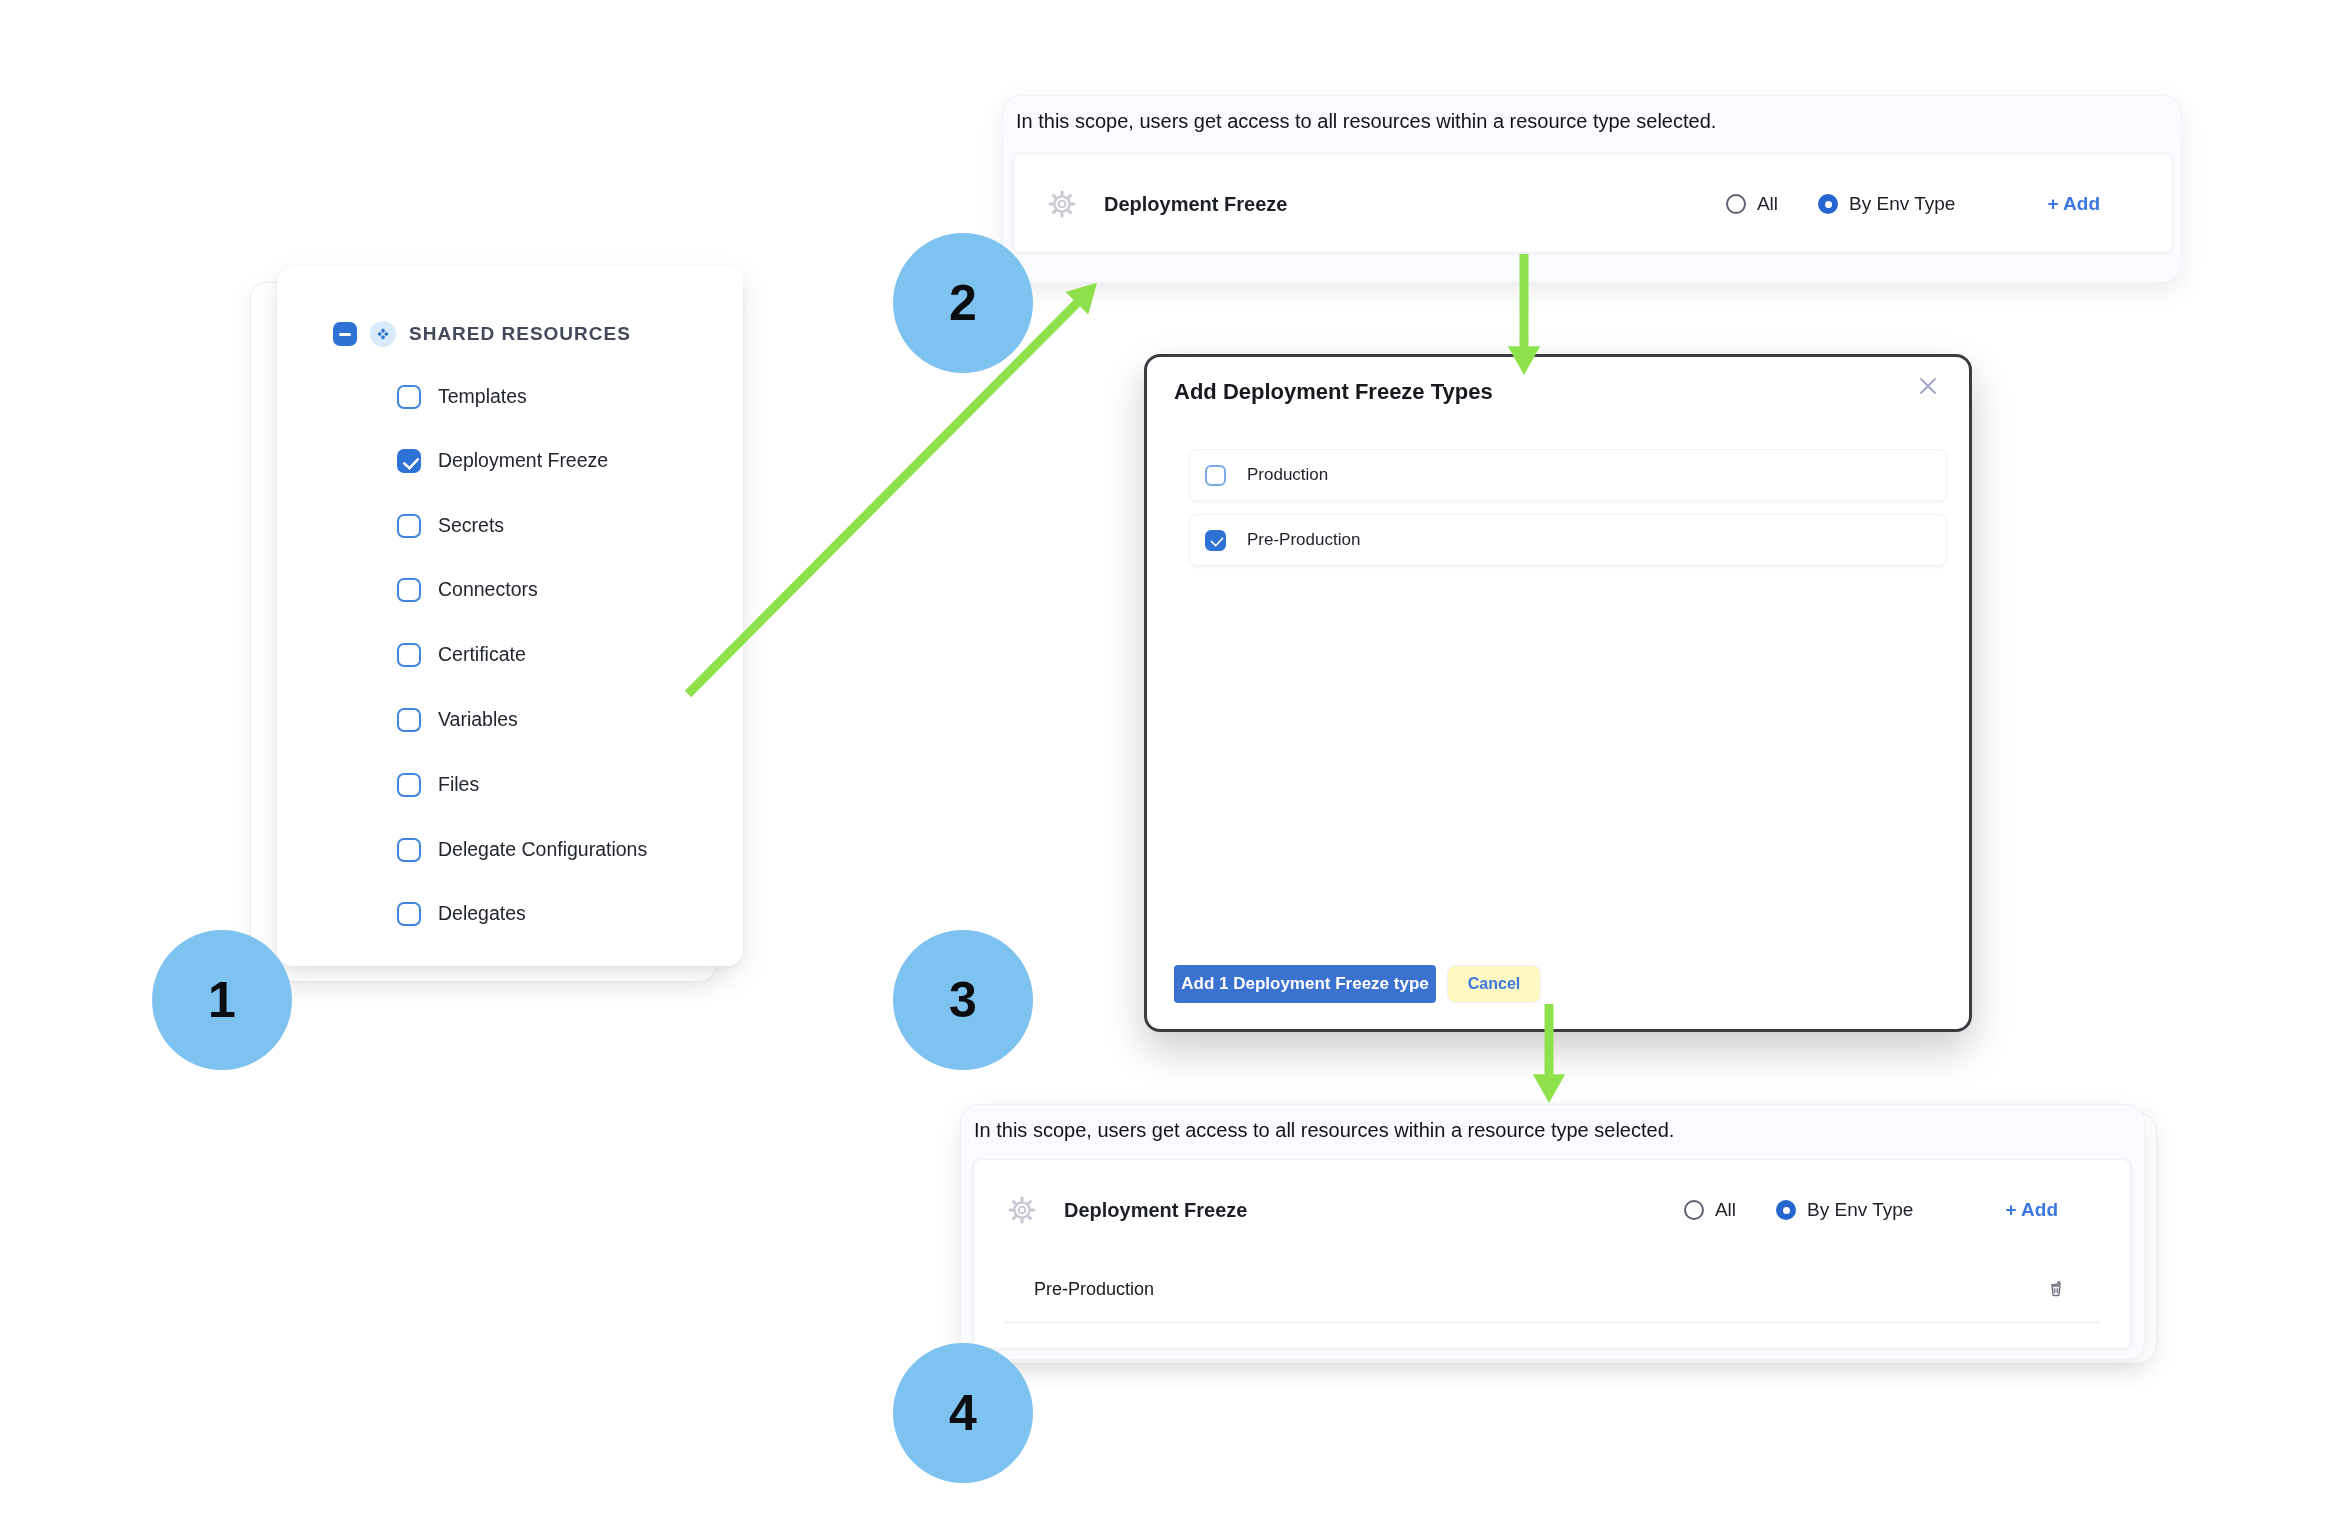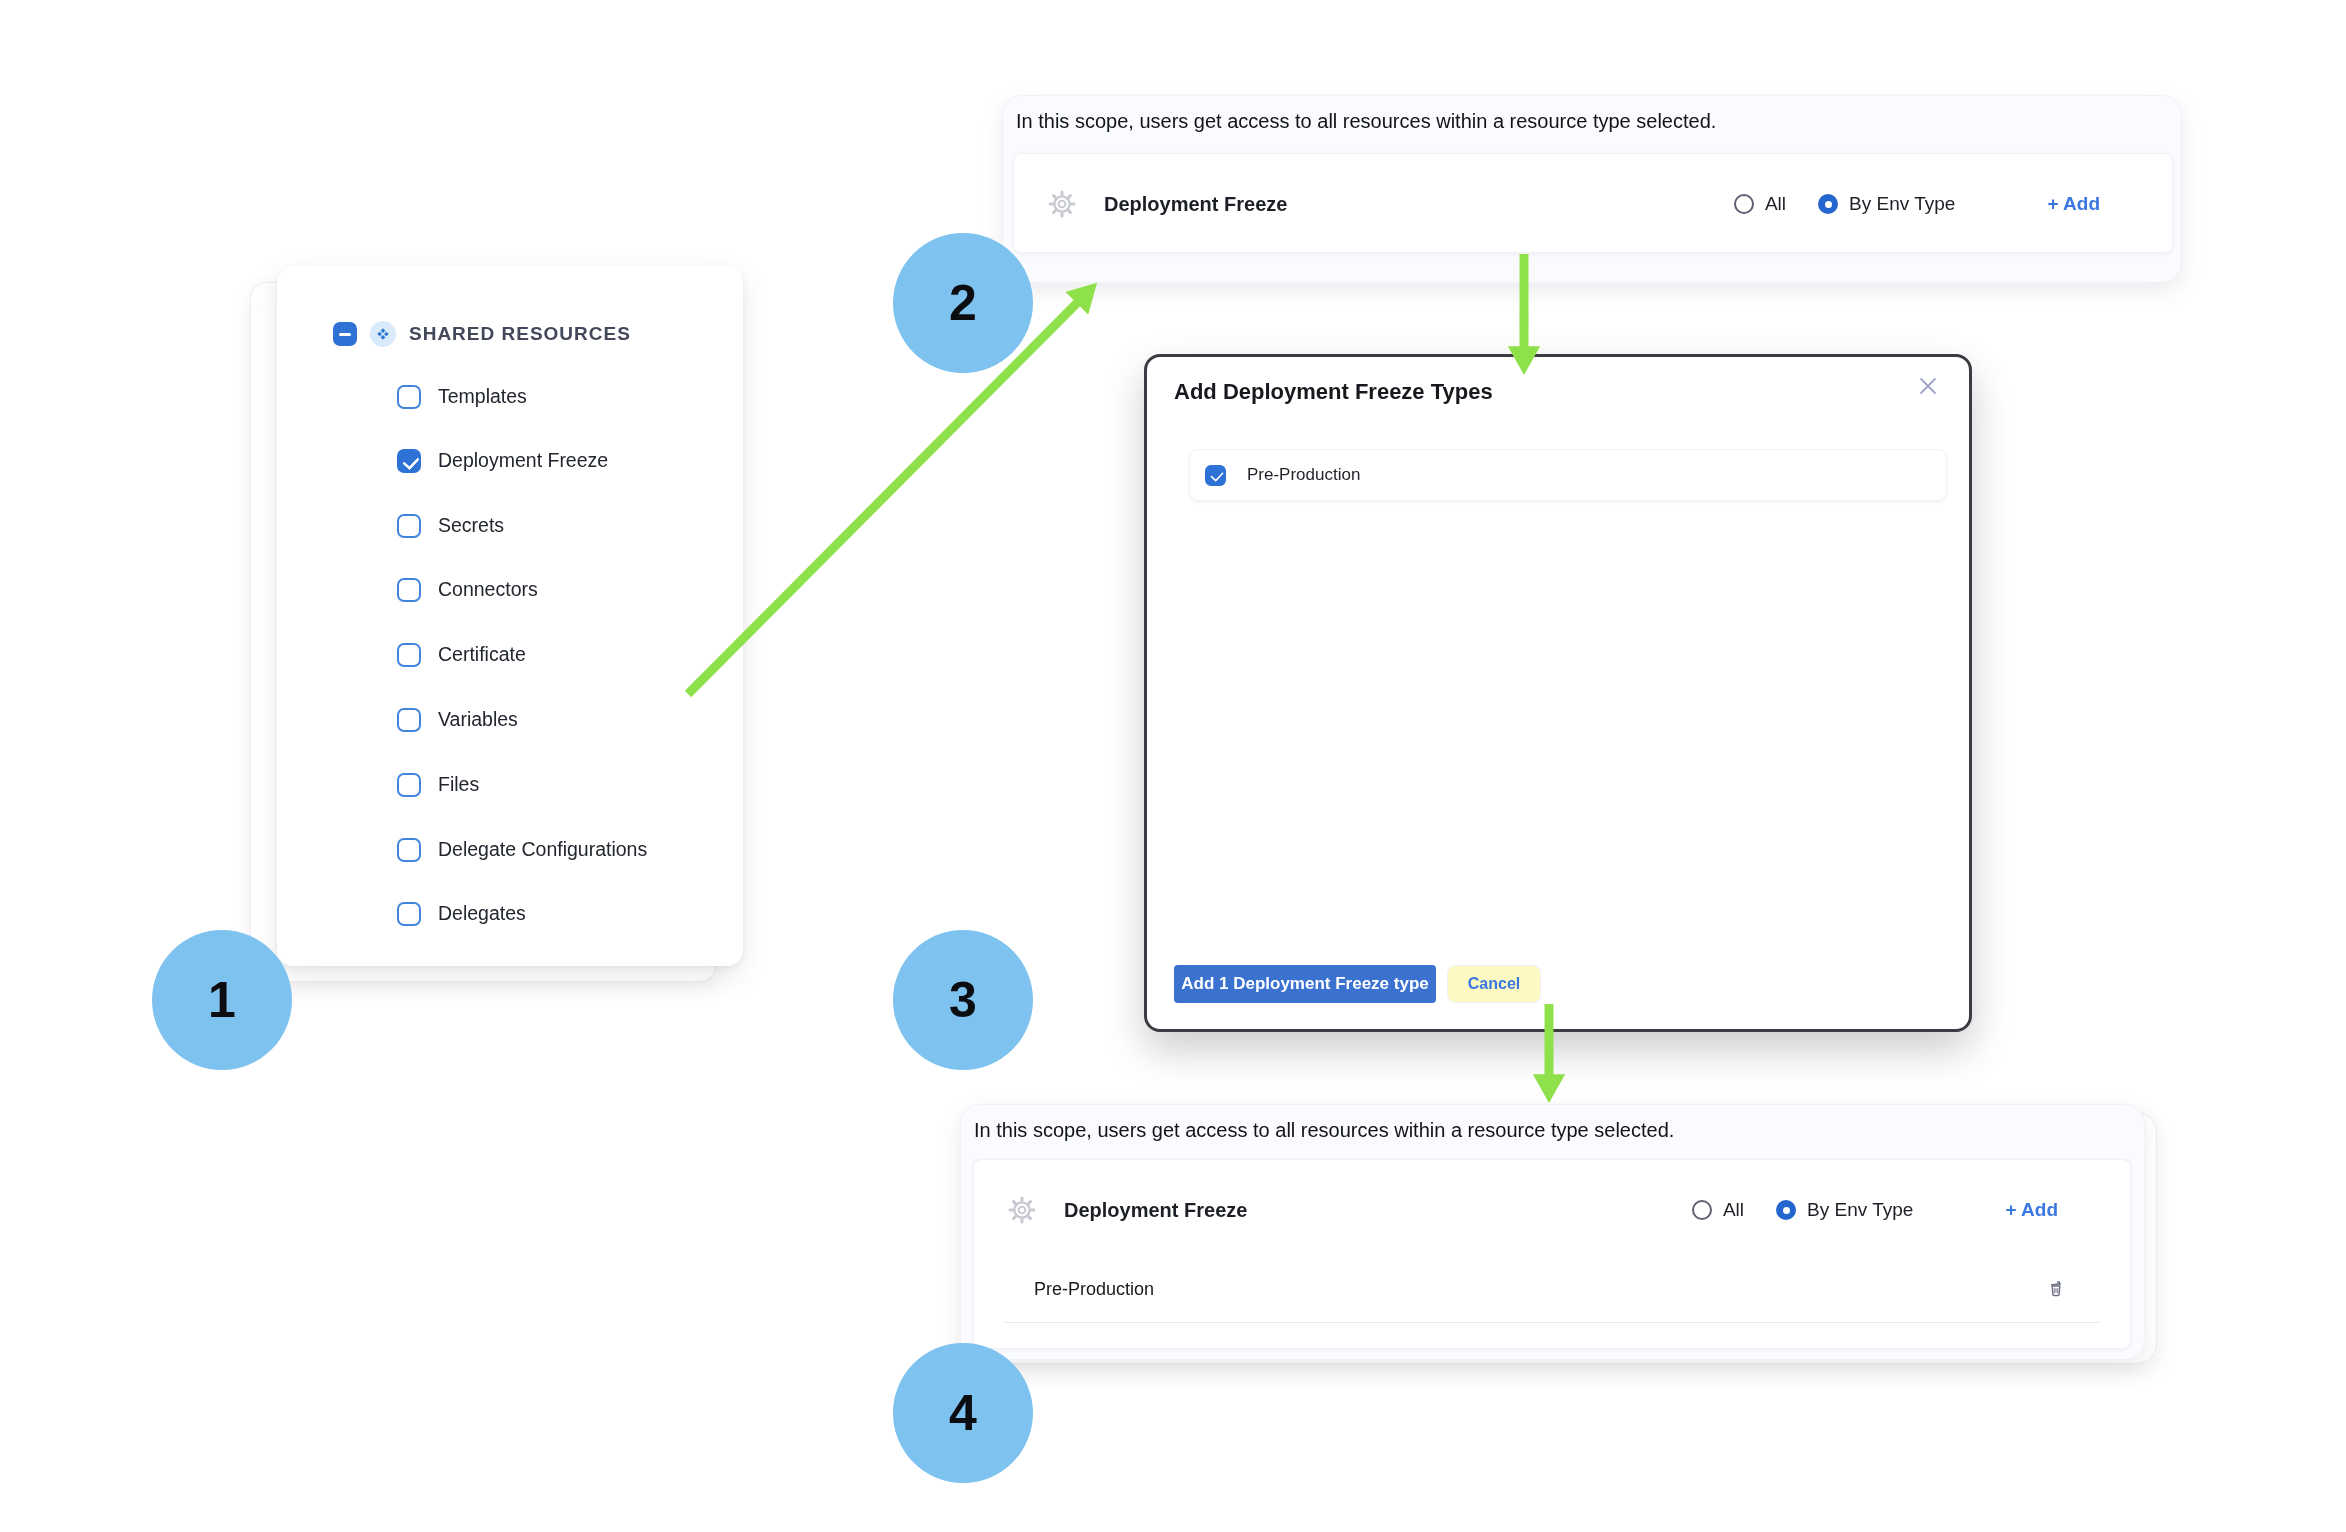--- a/index.html
+++ b/index.html
@@ -49,21 +49,21 @@
   .panel-top { left:1002px; top:95px; width:1180px; height:188px; z-index:2; }
   .panel-bottom { left:960px; top:1104px; width:1185px; height:256px; z-index:2; }
   .p4-back { left:972px; top:1112px; width:1185px; height:252px; z-index:1; border-radius:20px; }
   .scope-note { position:absolute; left:13px; top:14px; font-size:20px; color:#111318; }
   .scope-card { position:absolute; background:#fff; border:1px solid #f0f1f6; border-radius:8px;
     box-shadow:0 1px 4px rgba(0,0,0,.05); }
   .panel-top .scope-card { left:10px; top:57px; width:1160px; height:100px; }
   .panel-bottom .scope-card { left:12px; top:54px; width:1158px; height:190px; }
   .scope-row { height:100px; display:flex; align-items:center; padding:0 72px 0 32px; }
   .scope-row .res-name { font-size:20px; font-weight:600; color:#1c1f26; margin-left:26px; flex:1; }
-  .radio-group { display:flex; align-items:center; gap:32px; margin-right:92px; }
+  .radio-group { display:flex; align-items:center; gap:40px; margin-right:92px; }
   .radio-opt { display:flex; align-items:center; gap:11px; }
   .radio-opt .rlbl { font-size:19px; color:#1d2026; }
   .add-link { font-size:19px; font-weight:700; color:#3b77e0; white-space:nowrap; }
   .entry-row { height:58px; display:flex; align-items:center; padding:0 64px 0 60px; }
   .entry-row .entry-lbl { font-size:18px; color:#17191e; flex:1; }
   .entry-sep { border-top:1px solid #e9ebef; margin:4px 30px 0 30px; }
 
   
   .modal { position:absolute; left:1144px; top:354px; width:828px; height:678px; background:#fff;
     border:3px solid #3b3c42; border-radius:16px; z-index:10;
@@ -187,20 +187,24 @@
   <div class="modal-title">Add Deployment Freeze Types</div>
   <div class="modal-close">
     <svg width="24" height="24" viewBox="0 0 24 24">
       <g stroke="#9fa3c4" stroke-width="1.8" stroke-linecap="round">
         <path d="M5 5 19 19M19 5 5 19"></path>
       </g>
     </svg>
   </div>
   <div class="modal-rows">
     <div class="modal-row">
+      <span class="cb small"></span>
+      <span class="mlbl">Production</span>
+    </div>
+    <div class="modal-row">
       <span class="cb small checked"></span>
       <span class="mlbl">Pre-Production</span>
     </div>
   </div>
   <div class="modal-footer">
     <button class="btn-primary">Add 1 Deployment Freeze type</button>
     <button class="btn-cancel">Cancel</button>
   </div>
 </div>
 

